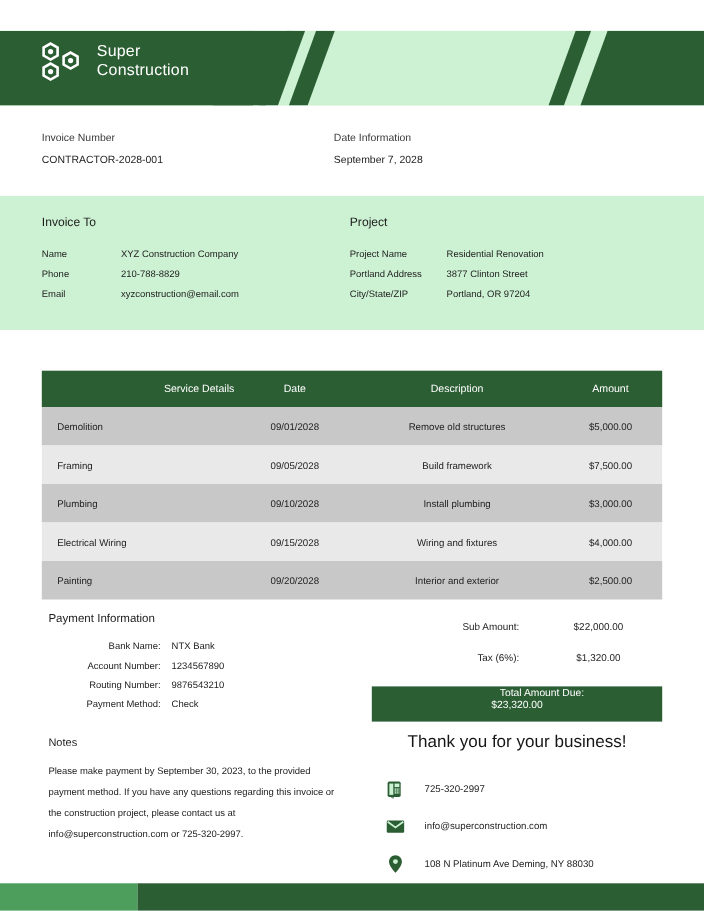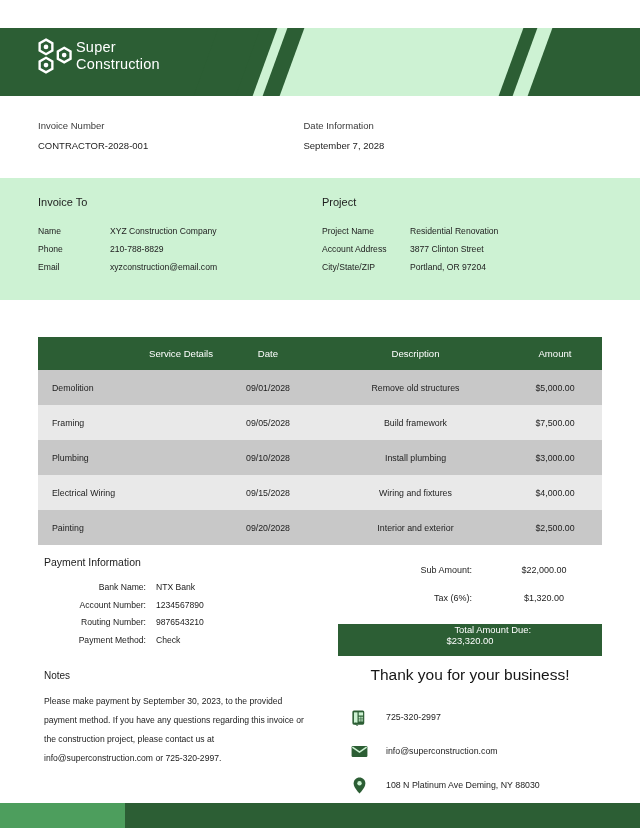--- a/index.html
+++ b/index.html
@@ -58,21 +58,21 @@
     width: 120px; height: 68px;
     background: #2c5e34;
     transform: skewX(-20deg);
   }
 
   .logo-wrap {
     position: absolute;
     left: 36px; top: 36px;
     display: flex;
     align-items: center;
-    gap: 0;
+    gap: 12px;
     z-index: 5;
   }
   .logo-mark { width: 40px; height: 40px; display: block; }
   .logo-text {
     color: #ffffff;
     font-size: 14.5px;
     line-height: 17px;
     letter-spacing: .2px;
   }
 
@@ -112,21 +112,20 @@
   
   .info-panel {
     position: absolute;
     left: 0; top: 178px;
     width: 640px; height: 122px;
     background: #cdf2d3;
   }
   .info-inner {
     display: flex;
     padding: 18px 38px 0 38px;
-    justify-content: space-between;
   }
   .info-col { width: 280px; }
   .info-title {
     font-size: 11px;
     color: #1d1d1d;
     margin-bottom: 14px;
   }
   .info-row {
     display: flex;
     font-size: 8.6px;
@@ -334,21 +333,21 @@
         </div>
       </div>
 
       <div class="info-col project">
         <div class="info-title">Project</div>
         <div class="info-row">
           <span class="k">Project Name</span>
           <span class="v">Residential Renovation</span>
         </div>
         <div class="info-row">
-          <span class="k">Account Address</span>
+          <span class="k">Portland Address</span>
           <span class="v">3877 Clinton Street</span>
         </div>
         <div class="info-row">
           <span class="k">City/State/ZIP</span>
           <span class="v">Portland, OR 97204</span>
         </div>
       </div>
     </div>
   </div>
 

